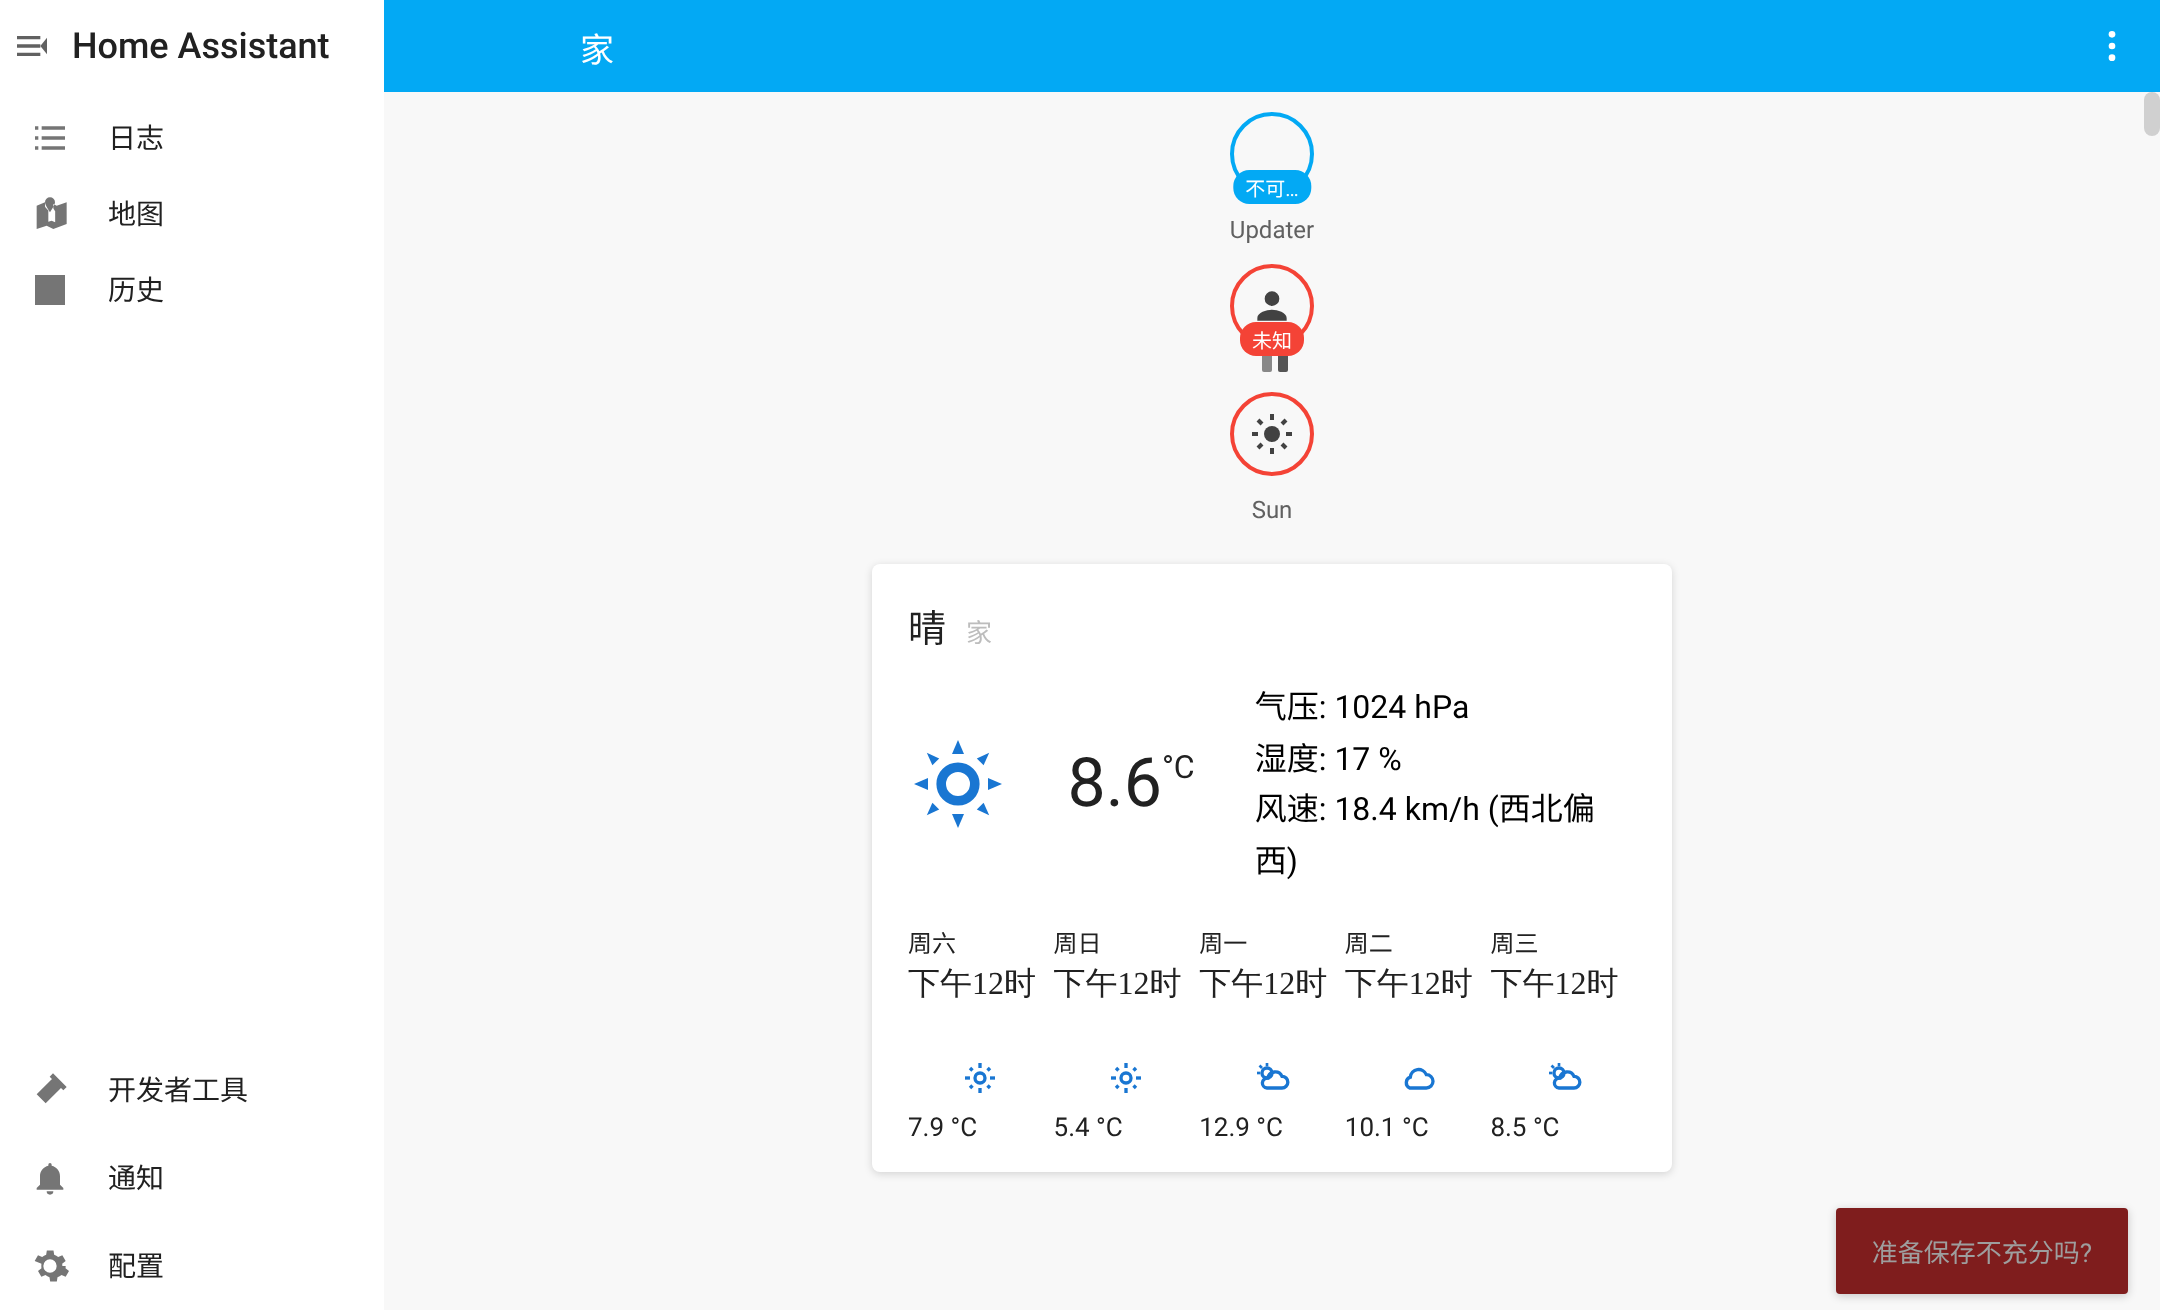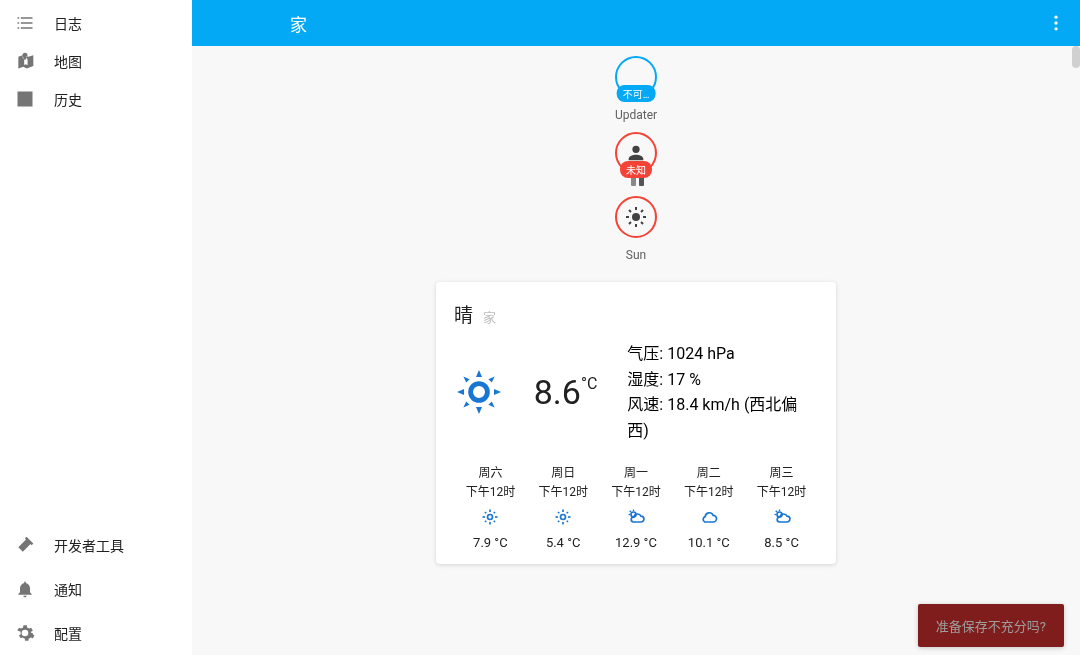--- a/index.html
+++ b/index.html
@@ -41,37 +41,46 @@
   .card { width: 400px; background: #fff; border-radius: 4px; box-shadow: 0 1px 4px rgba(0,0,0,0.15); margin: 20px auto 0; padding: 18px 18px 14px; }
   .card-title { display: flex; align-items: baseline; gap: 10px; margin-bottom: 14px; }
   .card-title .state { font-size: 19px; color: #212121; }
   .card-title .loc { font-size: 13px; color: #bdbdbd; }
   .weather-row { display: flex; align-items: center; gap: 30px; }
   .big-icon { width: 50px; height: 50px; display: flex; align-items: center; justify-content: center; }
   .big-temp { font-size: 34px; font-weight: 400; color: #212121; display: flex; align-items: flex-start; }
   .big-temp .unit { font-size: 16px; margin-top: 2px; }
   .attrs { font-size: 16px; color: #000000; line-height: 1.6; margin-left: auto; }
   .forecast { display: flex; justify-content: space-between; margin-top: 20px; }
-  .fc { flex: 1; text-align: center; font-size: 12px; color: #212121; }
+  .fc { flex: 1; text-align: left; font-size: 12px; color: #212121; }
   .fc .day { margin-bottom: 2px; }
-  .fc .time { margin-bottom: 6px; font-size: 12px; }
+  .fc .time { margin-bottom: 24px; font-size: 16px; font-family: Liberation Serif, serif; }
   .fc .ico { height: 24px; display: flex; align-items: center; justify-content: center; margin-bottom: 6px; }
   .fc .t { font-size: 13px; }
   
   .notif { position: absolute; right: 16px; bottom: 8px; background: #7f1d1d; border-radius: 2px; box-shadow: 0 1px 5px rgba(0,0,0,0.2); padding: 12px 18px; font-size: 13px; color: #9e9e9e; }
   
   .scroll-stub { position: absolute; right: 0; top: 0; width: 8px; height: 22px; background: #d0d0d0; border-radius: 4px; }
   svg { display: block; }
 </style>
 </head>
 <body>
 
 <div class="app">
 
   <aside class="sidebar">
+    <div class="sidebar-header">
+      <span class="hamburger">
+        <svg width="20" height="20" viewBox="0 0 24 24">
+            <path fill="#616161" d="M3 6h14v2H3V6m0 5h14v2H3v-2m0 5h14v2H3v-2z"></path>
+            <path fill="#616161" d="M21 7l-4 5 4 5V7z"></path>
+          </svg>
+      </span>
+      <span class="app-title">Home Assistant</span>
+    </div>
     <nav class="nav">
       <div class="nav-item">
         <span class="ico">
           <svg width="20" height="20" viewBox="0 0 24 24">
               <path d="M3 5h2v2H3V5m4 0h14v2H7V5M3 11h2v2H3v-2m4 0h14v2H7v-2M3 17h2v2H3v-2m4 0h14v2H7v-2z"></path>
             </svg>
         </span>
         <span>日志</span>
       </div>
       <div class="nav-item">

